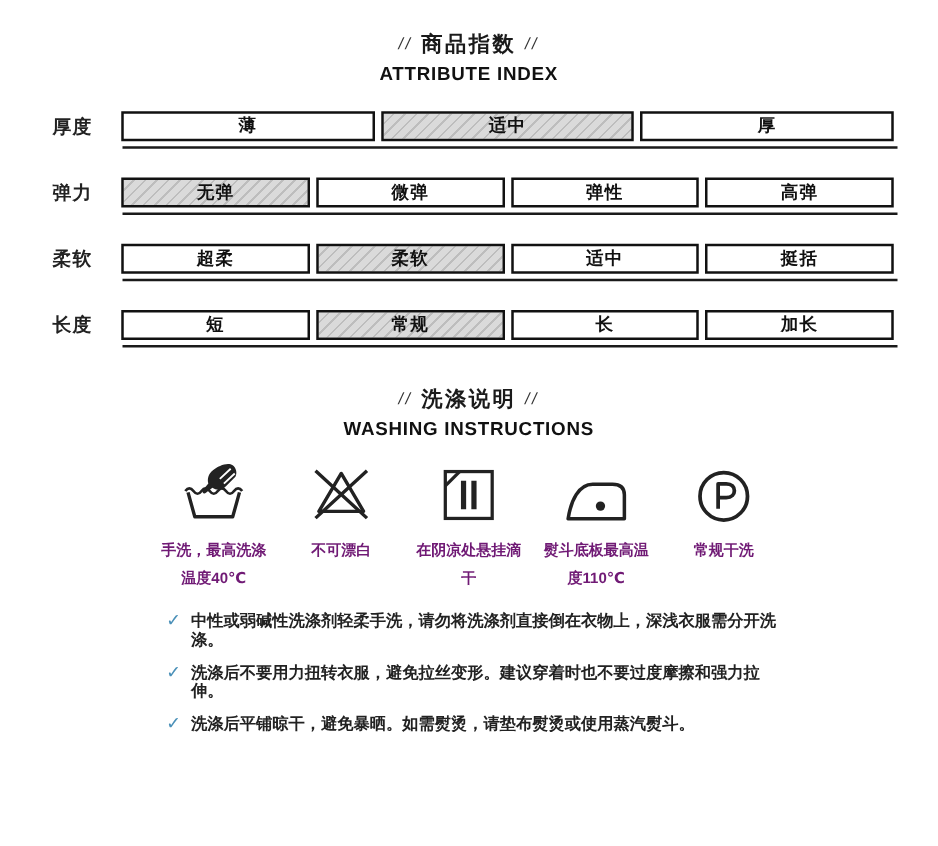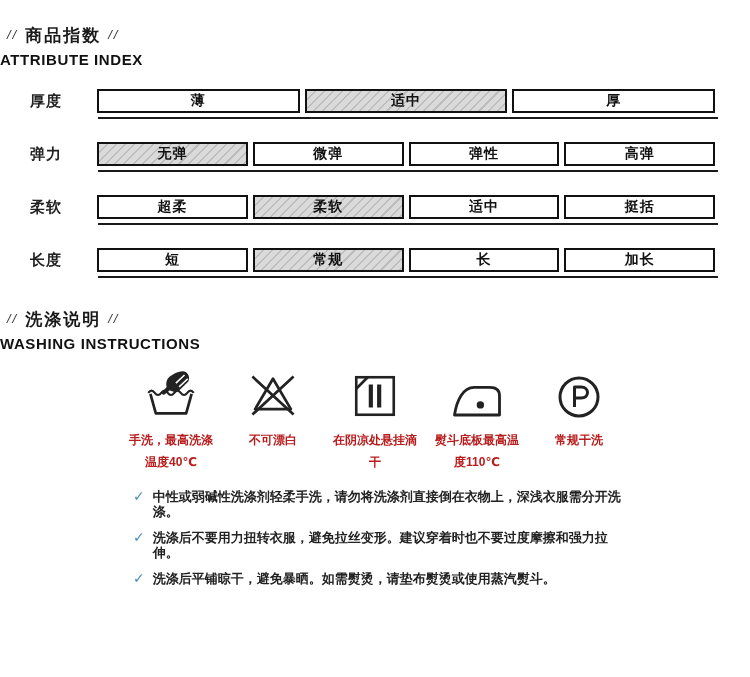--- a/index.html
+++ b/index.html
@@ -5,49 +5,49 @@
   * { margin:0; padding:0; box-sizing:border-box; }
   html,body { background:#fff; }
   body {
     width:750px; height:677px;
     font-family:"Liberation Sans","DejaVu Sans",sans-serif;
     color:#222; overflow:hidden; position:relative;
   }
   .page { width:750px; height:677px; position:relative; }
 
   
-  .sec-header { }
+  .sec-header { text-align:center; }
   .sec-title { font-size:17px; font-weight:700; letter-spacing:2px; color:#1a1a1a; }
   .decor { font-style:italic; font-weight:400; font-size:13px; letter-spacing:2px;
            color:#333; position:relative; top:-2px; margin:0 7px; }
   .sec-subtitle { font-size:15px; font-weight:700; letter-spacing:.6px; color:#111; margin-top:4px; }
 
   
   .section-attr { padding-top:24px; }
-  .attr-rows { margin:21px 0 0 30px; }
+  .attr-rows { margin:21px 0 0 30px;text-align:center; }
   .attr-row { display:flex; align-items:center; height:24px; margin-bottom:29px; }
   .attr-label { width:56px; font-size:15px; font-weight:600; letter-spacing:1px; color:#222; }
   .attr-cells { position:relative; display:flex; gap:5px; width:618px; margin-left:11px; }
   .attr-cells::after { content:""; position:absolute; left:1px; right:-3px; bottom:-6px;
                        height:2px; background:#1a1a1a; }
   .attr-cell { flex:1; height:24px; border:2px solid #111; background:#fff;
                display:flex; align-items:center; justify-content:center;
                font-size:14px; font-weight:700; color:#111; letter-spacing:1px; }
   .attr-cell.selected {
     background:repeating-linear-gradient(135deg,#dadada 0 5px,#bdbdbd 5px 6.5px);
   }
 
   
   .section-wash { margin-top:36px; }
   .icons-row { display:flex; justify-content:center; gap:8px; margin-top:15px; }
   .icon-col { width:94px; display:flex; flex-direction:column; align-items:center; }
   .icon-box { height:54px; display:flex; align-items:flex-end; justify-content:center; }
   .icon-box svg { display:block; }
   .icon-caption { margin-top:9px; width:92px; font-size:12px; font-weight:600;
-                  color:#b91c1c; text-align:center; line-height:1.8; }
+                  color:#701a75; text-align:center; line-height:1.8; }
 
   .notes { margin:16px 0 0 133px; width:490px; }
   .note { display:flex; align-items:flex-start; margin-bottom:11px;
           font-size:13px; font-weight:700; color:#222; line-height:15px; }
   .note-check { color:var(--check,#4a90b8); font-style:italic; font-weight:700;
                 font-size:14px; margin-right:8px; line-height:15px; }
 </style>
 </head>
 <body>
 

